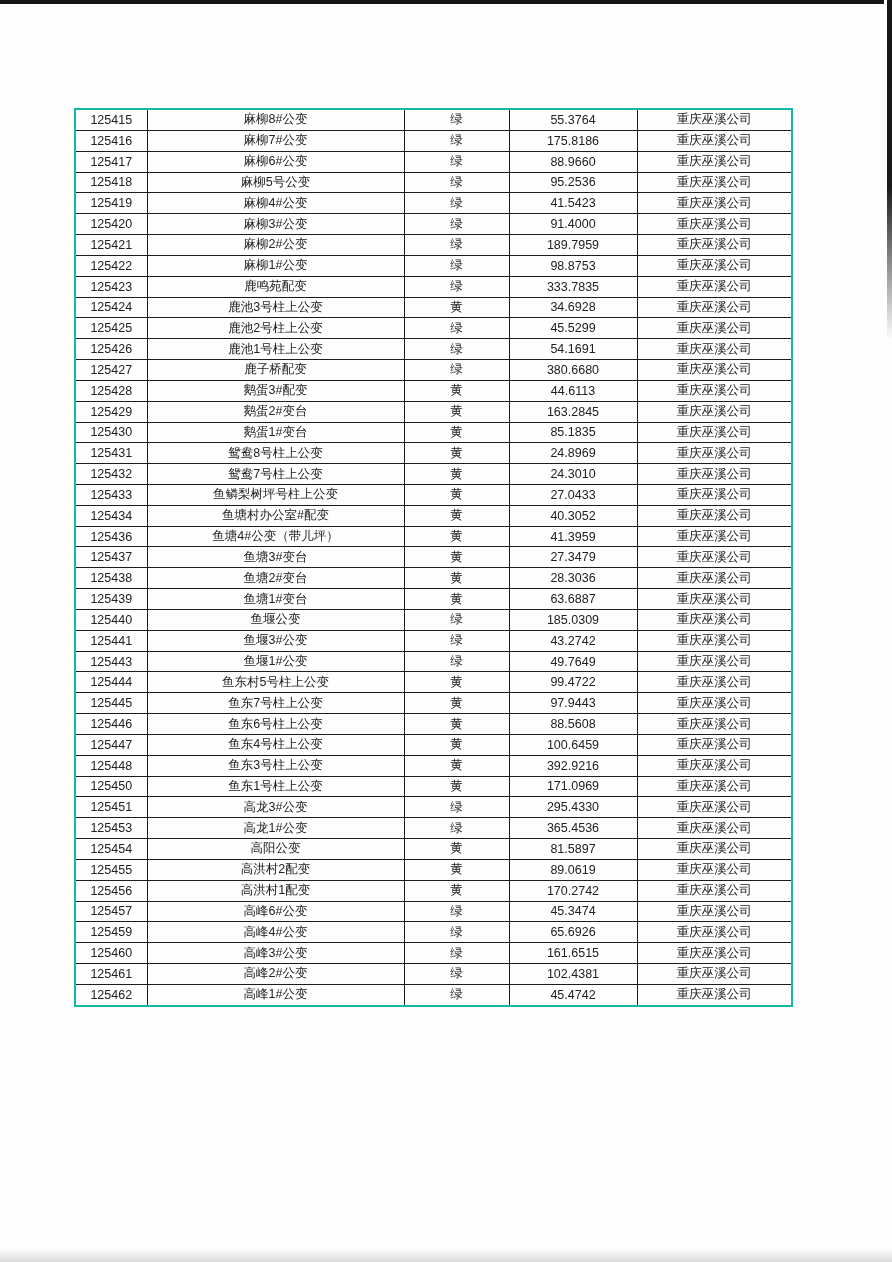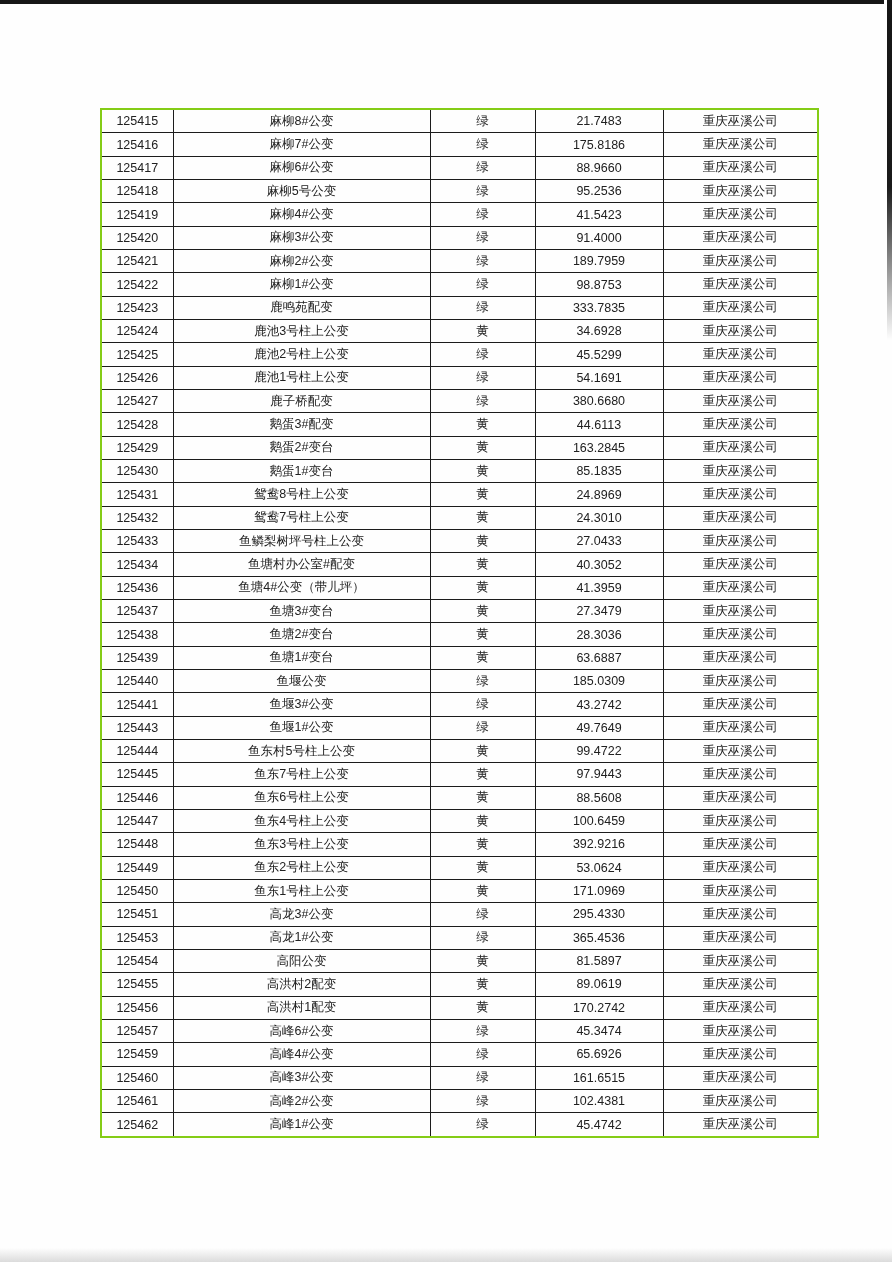--- a/index.html
+++ b/index.html
@@ -25,25 +25,25 @@
     background: linear-gradient(to bottom, #161616 0%, #1a1a1a 55%, rgba(22,22,22,0) 100%);
   }
   .scan-fade-bottom {
     position: absolute;
     left: 0; bottom: 0;
     width: 100%; height: 14px;
     background: linear-gradient(to bottom, rgba(190,190,190,0), rgba(185,185,185,0.5));
   }
   table.data-table {
     position: absolute;
-    left: 100px; top: 108px;
-    width: 717px; height: 1030px;
+    left: 74px; top: 108px;
+    width: 717px; height: 899px;
     border-collapse: collapse;
     table-layout: fixed;
-    border: 2px solid #84cc16;
+    border: 2px solid #14b8a6;
   }
   table.data-table td {
     border: 1px solid #1c1c1c;
     text-align: center;
     vertical-align: middle;
     font-size: 12.5px;
     font-weight: 500;
     color: #212121;
     padding: 0 2px;
     white-space: nowrap;
@@ -68,21 +68,21 @@
       <col class="c-name">
       <col class="c-status">
       <col class="c-value">
       <col class="c-company">
     </colgroup>
     <tbody>
         <tr>
     <td>125415</td>
     <td>麻柳8#公变</td>
     <td>绿</td>
-    <td>21.7483</td>
+    <td>55.3764</td>
     <td>重庆巫溪公司</td>
   </tr>
         <tr>
     <td>125416</td>
     <td>麻柳7#公变</td>
     <td>绿</td>
     <td>175.8186</td>
     <td>重庆巫溪公司</td>
   </tr>
         <tr>
@@ -286,27 +286,20 @@
     <td>鱼东4号柱上公变</td>
     <td>黄</td>
     <td>100.6459</td>
     <td>重庆巫溪公司</td>
   </tr>
         <tr>
     <td>125448</td>
     <td>鱼东3号柱上公变</td>
     <td>黄</td>
     <td>392.9216</td>
-    <td>重庆巫溪公司</td>
-  </tr>
-        <tr>
-    <td>125449</td>
-    <td>鱼东2号柱上公变</td>
-    <td>黄</td>
-    <td>53.0624</td>
     <td>重庆巫溪公司</td>
   </tr>
         <tr>
     <td>125450</td>
     <td>鱼东1号柱上公变</td>
     <td>黄</td>
     <td>171.0969</td>
     <td>重庆巫溪公司</td>
   </tr>
         <tr>

